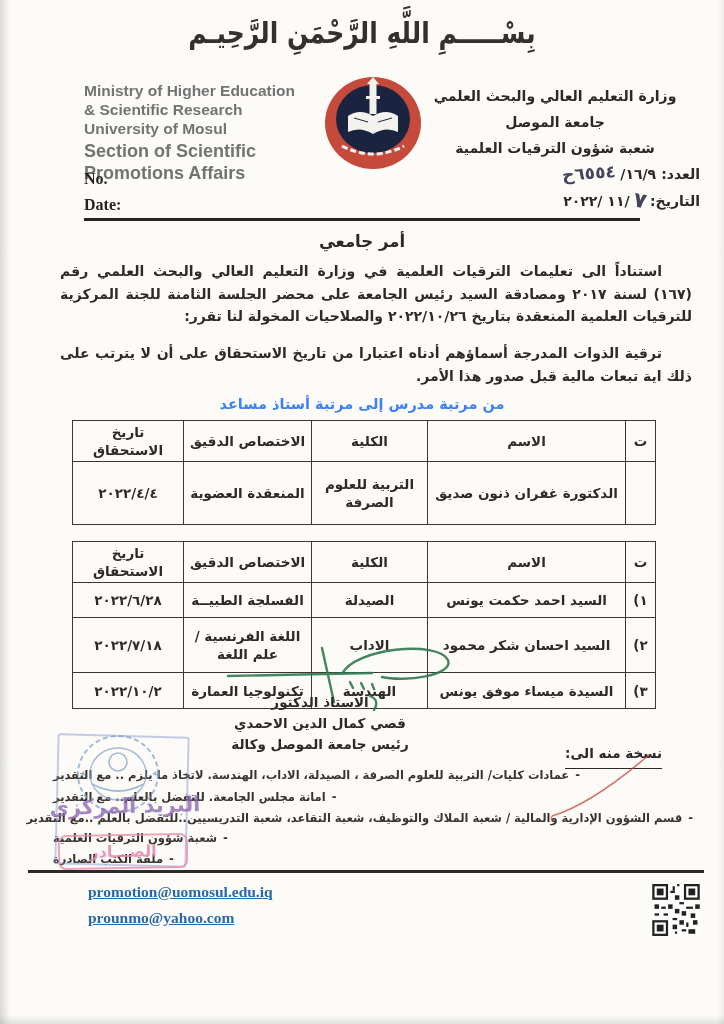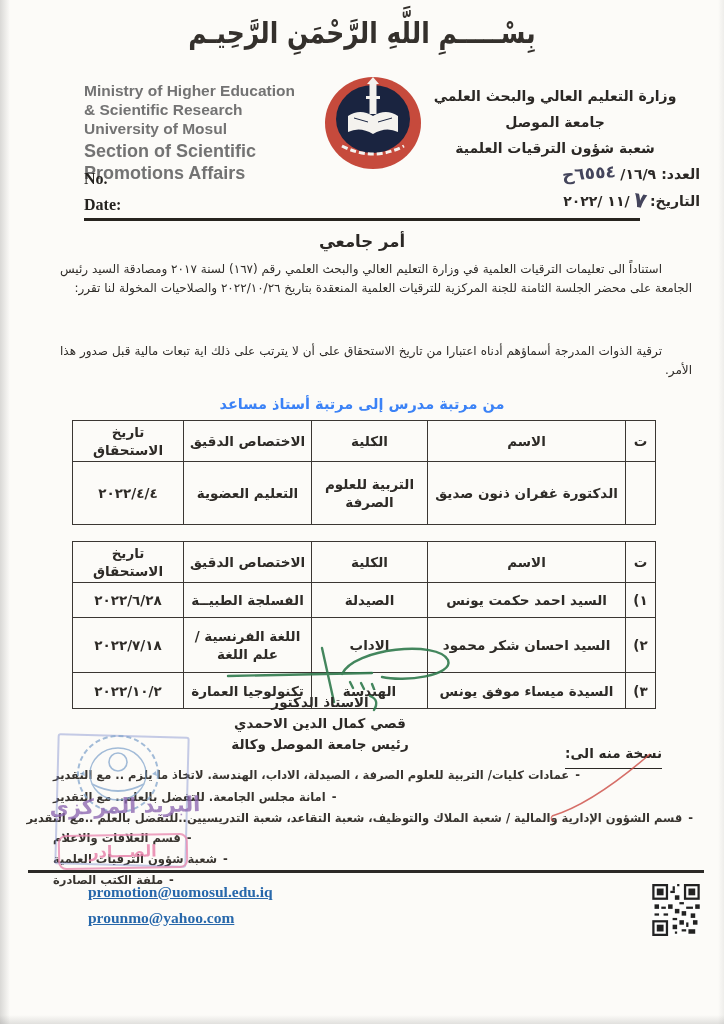--- a/index.html
+++ b/index.html
@@ -43,22 +43,22 @@
   .refrow .lbl{direction:rtl;}
   .hand{font-size:17px;color:#44455c;font-weight:600;}
   .hand-num{display:inline-block;transform:rotate(-4deg);letter-spacing:1px;}
   .hand-day{display:inline-block;transform:rotate(10deg) scale(1.25);}
 
   .rule-top{left:84px;top:218px;width:556px;height:3px;background:#27241f;}
 
   .doc-title{top:232px;left:0;width:100%;text-align:center;
     font-size:16.5px;font-weight:bold;color:#2b2825;}
 
-  .para{left:60px;width:632px;text-align:justify;font-weight:normal;
-    font-size:12px;line-height:1.62;color:#2e2b27;text-indent:30px;}
+  .para{left:60px;width:632px;text-align:justify;font-weight:bold;
+    font-size:14px;line-height:1.62;color:#2e2b27;text-indent:30px;}
   .p1{top:260px;}
   .p2{top:342px;}
 
   .sec-head{left:0;width:100%;text-align:center;font-size:14.5px;
     font-weight:bold;color:#3b82f6;}
   .sh1{top:396px;}
   .sh2{top:505px;}
 
   table.promo{border-collapse:collapse;direction:rtl;table-layout:fixed;width:583px;
     background:transparent;}
@@ -187,21 +187,21 @@
       <th>ت</th>
       <th>الاسم</th>
       <th>الكلية</th>
       <th>الاختصاص الدقيق</th>
       <th>تاريخ الاستحقاق</th>
     </tr>
     <tr>
       <td></td>
       <td>الدكتورة غفران ذنون صديق</td>
       <td>التربية للعلوم الصرفة</td>
-      <td>التعليم العضوية</td>
+      <td>المنعقدة العضوية</td>
       <td class="ltr-override">٢٠٢٢/٤/٤</td>
     </tr>
   </tbody>
     </table>
 
 
   <table class="promo t2 abs">
     <colgroup>
         <col class="col-t">
         <col class="col-name">
@@ -257,21 +257,20 @@
     <div>الاستاذ الدكتور</div>
     <div>قصي كمال الدين الاحمدي</div>
     <div>رئيس جامعة الموصل وكالة</div>
   </div>
 
   <div class="abs copies-head ar">نسخة منه الى:</div>
   <div class="abs copies ar">
     <div class="item"><span class="dash">-</span><span>عمادات كليات/ التربية للعلوم الصرفة ، الصيدلة، الاداب، الهندسة. لاتخاذ ما يلزم .. مع التقدير</span></div>
     <div class="item"><span class="dash">-</span><span>امانة مجلس الجامعة. للتفضل بالعلم.. مع التقدير</span></div>
     <div class="item"><span class="dash">-</span><span>قسم الشؤون الإدارية والمالية / شعبة الملاك والتوظيف، شعبة التقاعد، شعبة التدريسيين..للتفضل بالعلم ..مع التقدير</span></div>
-    <div class="item"><span class="dash">-</span><span>قسم العلاقات والاعلام</span></div>
     <div class="item"><span class="dash">-</span><span>شعبة شؤون الترقيات العلمية</span></div>
     <div class="item"><span class="dash">-</span><span>ملفة الكتب الصادرة</span></div>
   </div>
 
   <div class="abs redmark">
     <svg width="110" height="72" viewBox="0 0 110 72">
       <path d="M4 66 Q 44 54 102 4" stroke="#cc4b44" stroke-width="1.6" fill="none" opacity="0.8"></path>
       <path d="M4 66 q -2 4 2 5" stroke="#cc4b44" stroke-width="1.4" fill="none" opacity="0.7"></path>
     </svg>
   </div>

